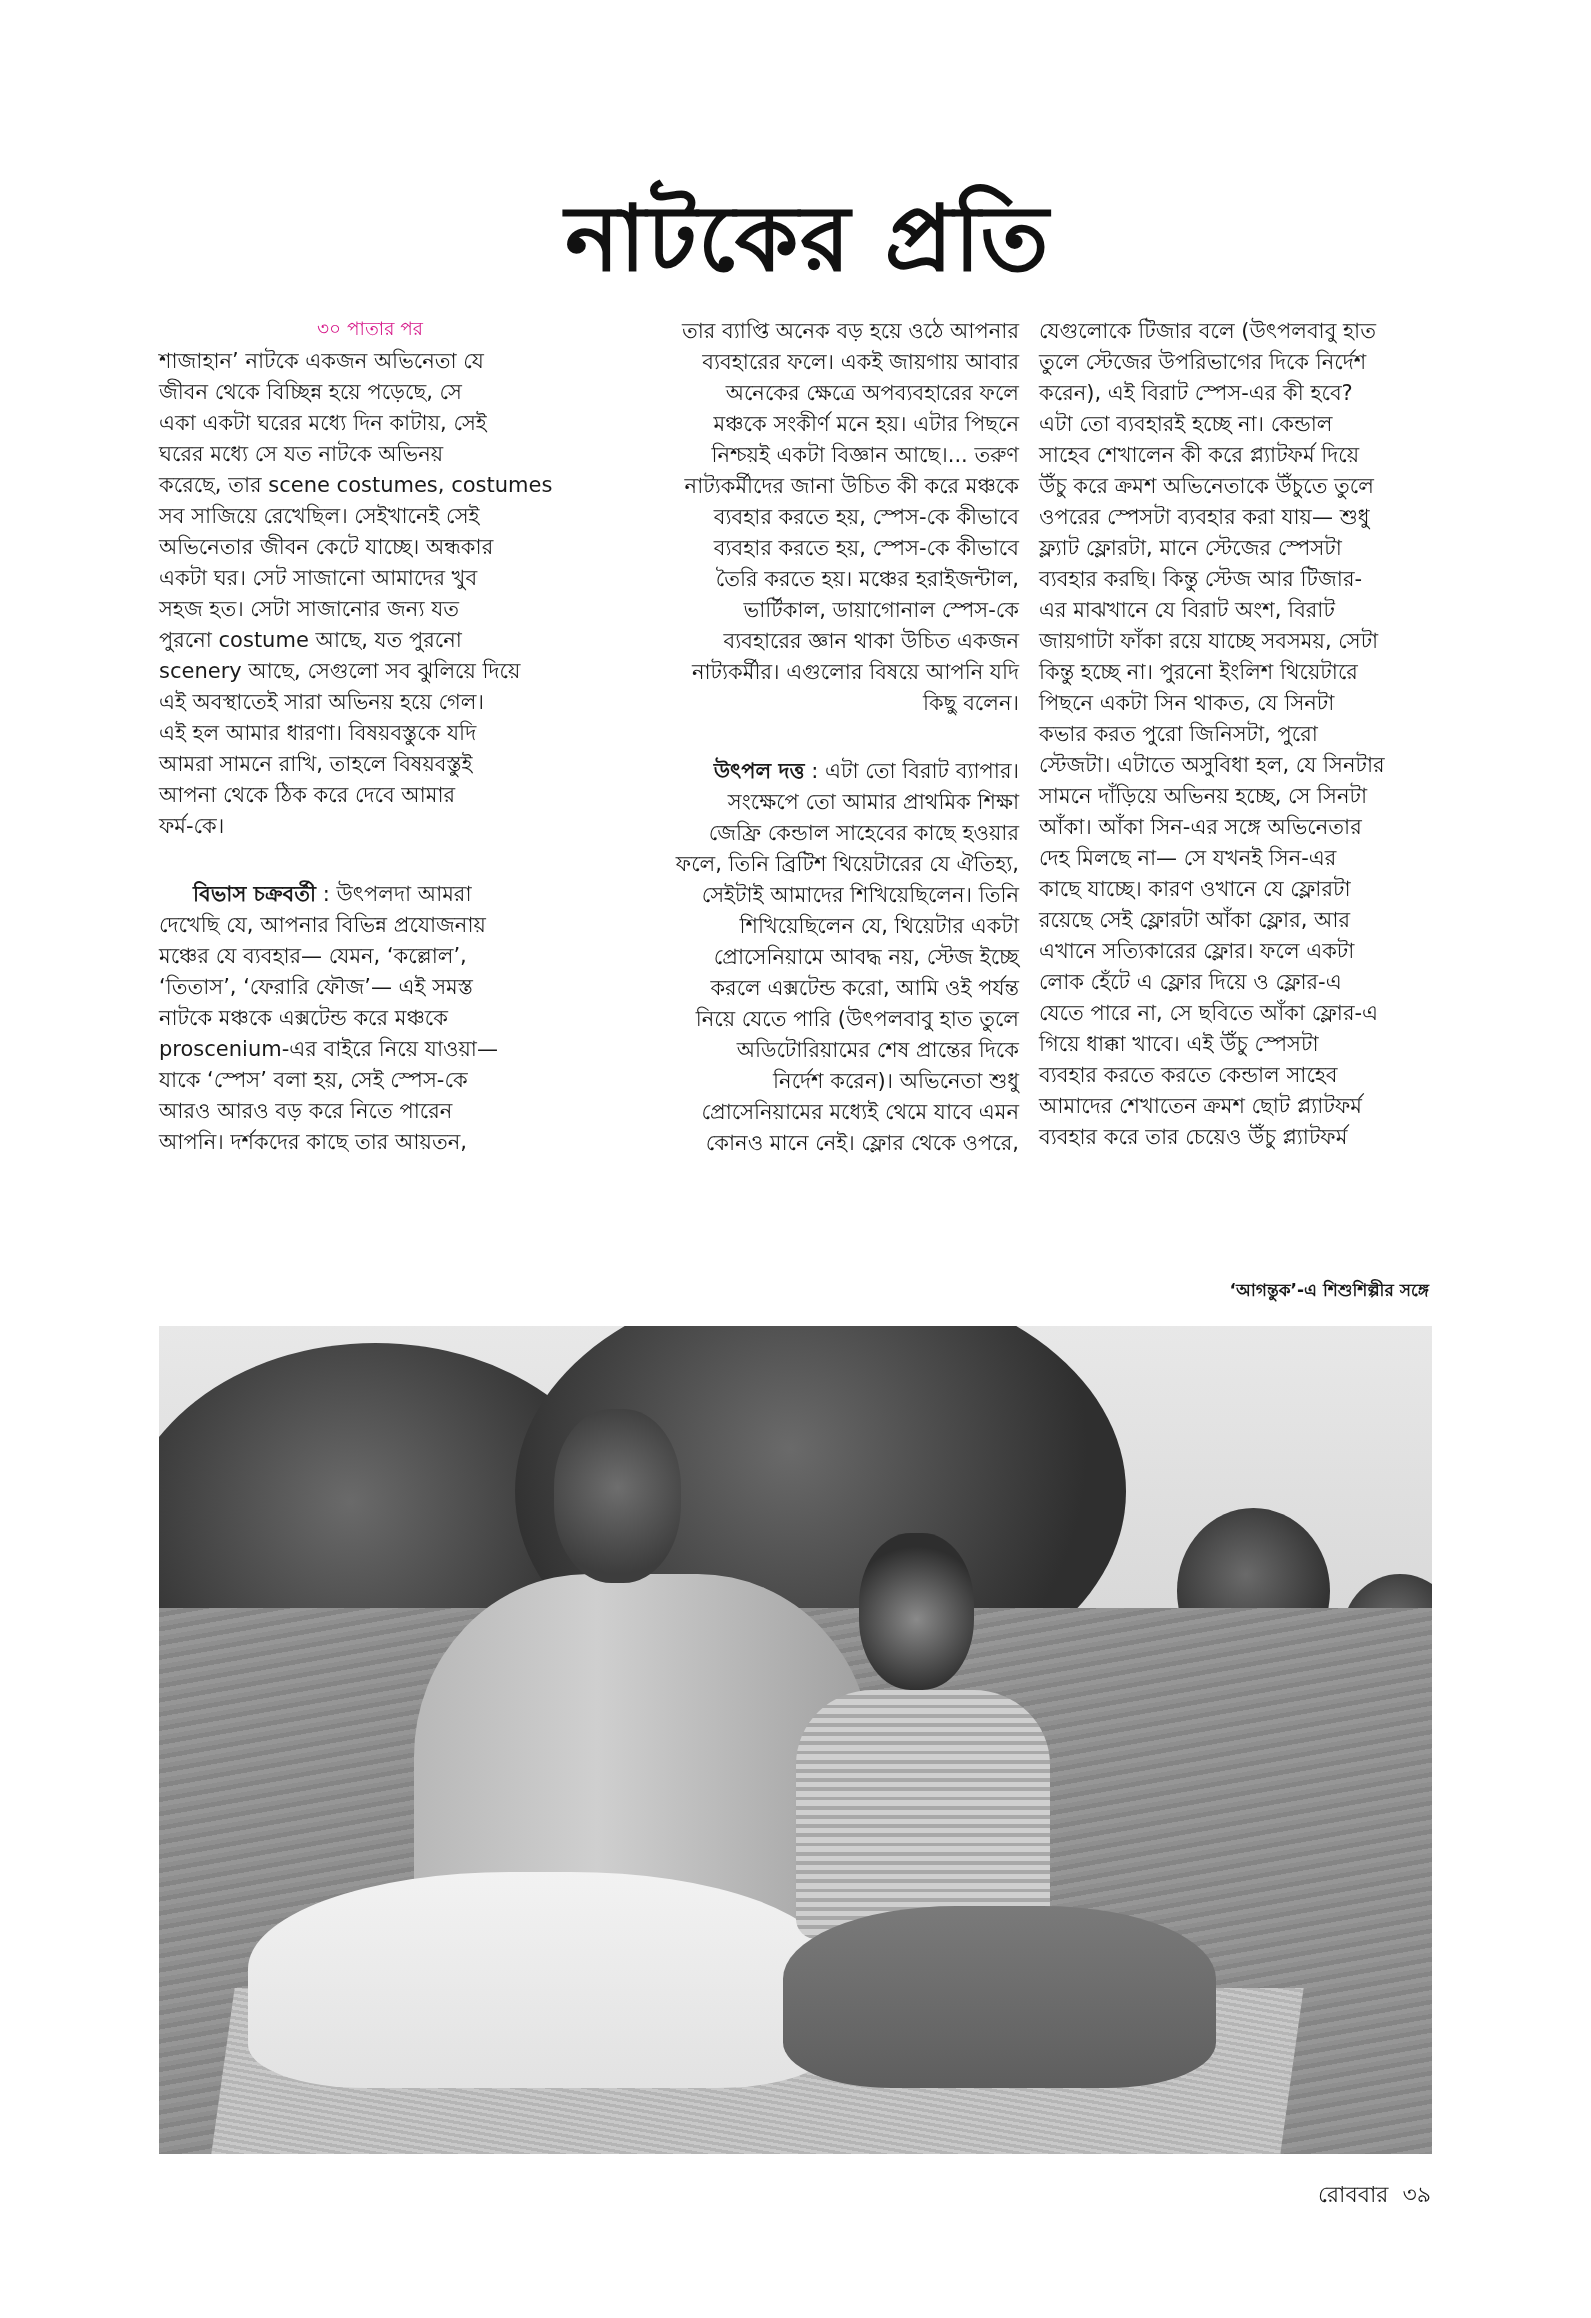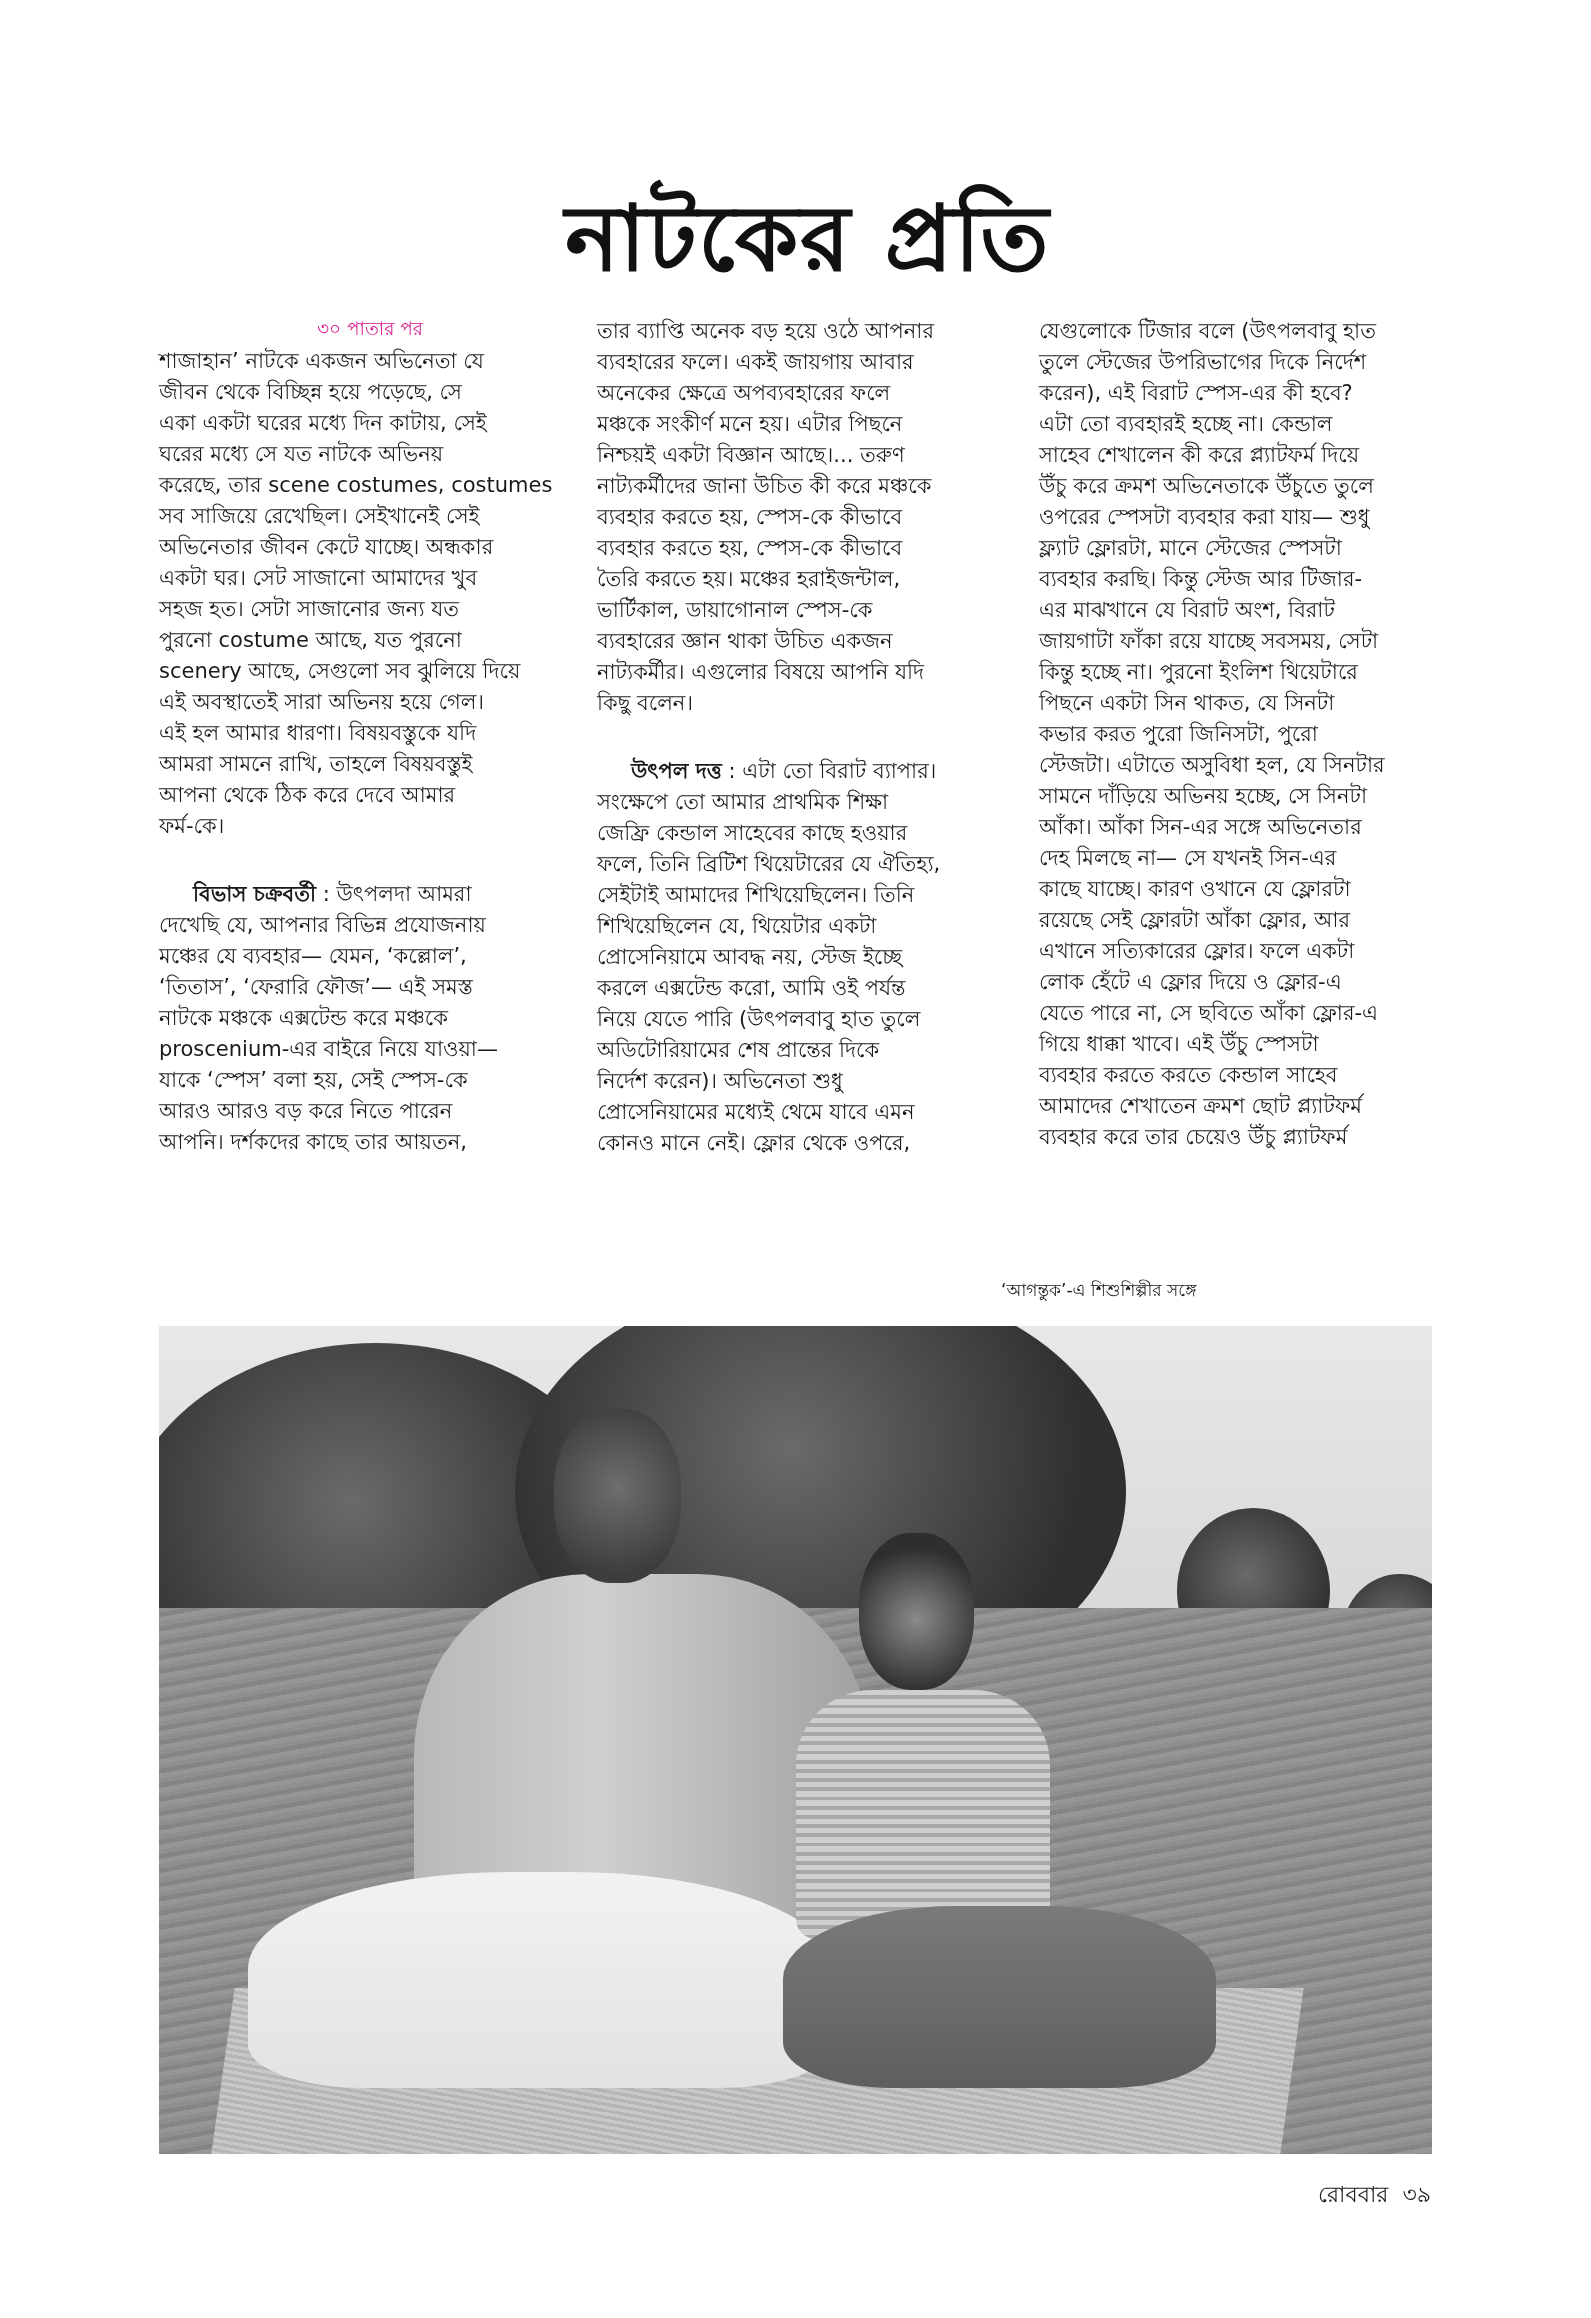--- a/index.html
+++ b/index.html
@@ -11,30 +11,30 @@
     position: absolute; left: 12px; top: 154px; width: 1591px; text-align: center;
     font-size: 91px; font-weight: bold; line-height: 115px; color: #111;
     letter-spacing: 1.5px;
     margin-top: 27px;
   }
   .col {
     position: absolute; top: 316px; width: 422px;
     font-size: 21px; line-height: 31px; color: #1a1a1a;
   }
   .col1 { left: 159px; }
-  .col2 { left: 597px; }
+  .col2 { left: 597px; text-align: right; }
   .col3 { left: 1039px; }
   .line { display: block; white-space: nowrap; overflow: visible; height: 31px; }
   .kicker { color: #d6198a; font-size: 18.5px; line-height: 25px; height: 25px; display:block; margin-bottom: 4.6px; text-align: center; }
   .gap { display: block; height: 31px; }
   .speaker { font-weight: bold; }
   .indent { padding-left: 34px; margin-top: 6px; }
   .caption {
-    position: absolute; left: 1001px; top: 1279px; width: 428px; text-align: left;
-    font-size: 17px; line-height: 23px; font-weight: normal; color: #1a1a1a;
+    position: absolute; left: 1001px; top: 1279px; width: 428px; text-align: right;
+    font-size: 17px; line-height: 23px; font-weight: bold; color: #1a1a1a;
   }
   .photo {
     position: absolute; left: 159px; top: 1326px; width: 1273px; height: 828px;
     overflow: hidden; background: #9a9a9a;
   }
   .sky { position: absolute; left: 0; top: 0; width: 100%; height: 45%;
     background: linear-gradient(#e8e8e8, #d4d4d4); }
   .tree { position: absolute; border-radius: 50%; background: radial-gradient(circle at 45% 40%, #6a6a6a, #2f2f2f 70%); }
   .ground { position: absolute; left: 0; top: 34%; width: 100%; height: 66%;
     background: repeating-linear-gradient(170deg, #8f8f8f 0 4.6px, #858585 4.6px 9.2px, #969696 9.2px 14px); }

